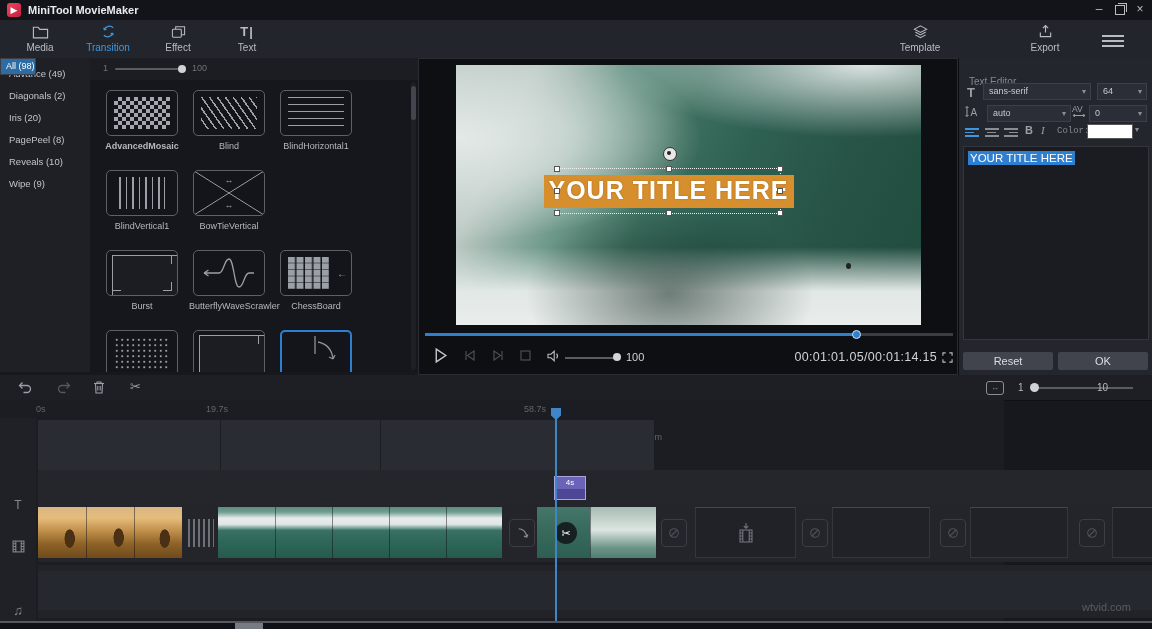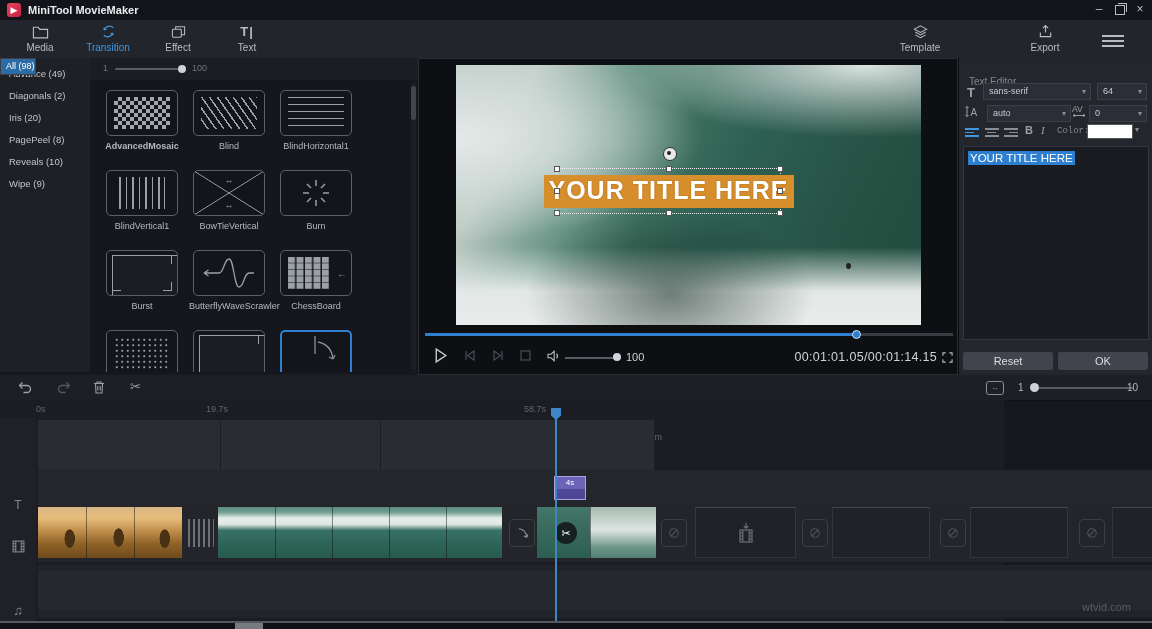--- a/index.html
+++ b/index.html
@@ -278,37 +278,20 @@
       <div class="tlabel">BlindVertical1</div>
     </div>
     <div class="tcell" style="left:99px;top:112px;">
       <div class="thumb">
         <div class="bowtie-x"></div>
         <span class="bowtie-ar" style="top:5px;">↔</span>
         <span class="bowtie-ar" style="bottom:5px;">↔</span>
       </div>
       <div class="tlabel">BowTieVertical</div>
     </div>
-    <div class="tcell" style="left:186px;top:112px;">
-      <div class="thumb">
-        <svg width="70" height="44" viewBox="0 0 70 44">
-            <g stroke="#9aa0a6" stroke-width="1.5" fill="none">
-              <path d="M35 9 v6"></path>
-              <path d="M35 29 v6"></path>
-              <path d="M22 22 h6"></path>
-              <path d="M42 22 h6"></path>
-              <path d="M26 13 l4 4"></path>
-              <path d="M40 27 l4 4"></path>
-              <path d="M44 13 l-4 4"></path>
-              <path d="M30 27 l-4 4"></path>
-            </g>
-          </svg>
-      </div>
-      <div class="tlabel">Burn</div>
-    </div>
 
     <div class="tcell" style="left:12px;top:192px;">
       <div class="thumb">
         <span class="cb tl"></span>
           <span class="cb tr"></span>
         <span class="cb bl"></span>
           <span class="cb br"></span>
         <svg width="70" height="44" viewBox="0 0 70 44">
             <path d="M33 7 Q39 13 46 10 Q45 18 53 20 Q46 25 50 32 Q42 31 39 38 Q34 32 27 36 Q29 28 21 26 Q28 22 25 14 Q32 16 33 7 Z" fill="none" stroke="#9aa0a6" stroke-width="1.3"></path>
           </svg>
@@ -521,21 +504,21 @@
             <path d="M3.5 3.5 L4 13 h6 l.5 -9.5"></path>
             <path d="M5.8 6 v4.5 M8.2 6 v4.5"></path>
           </g>
         </svg>
     </div>
     <div class="mbicon" style="left:130px;top:4px;font-size:13px;color:#9aa0a8;">✂</div>
     <div class="fitbtn">↔</div>
     <span class="zoomlbl" style="left:1018px;">1</span>
     <div class="zoomtrack"></div>
     <div class="zoomdot"></div>
-    <span class="zoomlbl" style="left:1127px;">10</span>
+    <span class="zoomlbl" style="left:1097px;">10</span>
   </div>
 
   <div class="tl">
     <span class="rlabel" style="left:36px;">0s</span>
     <span class="rlabel" style="left:206px;">19.7s</span>
     <span class="rlabel" style="left:524px;">58.7s</span>
     <span class="rlabel" style="left:642px;margin-top:28px;">1.2m</span>
 
     <div class="thead">
       <div class="thico" style="top:80px;font-size:12px;">T</div>

